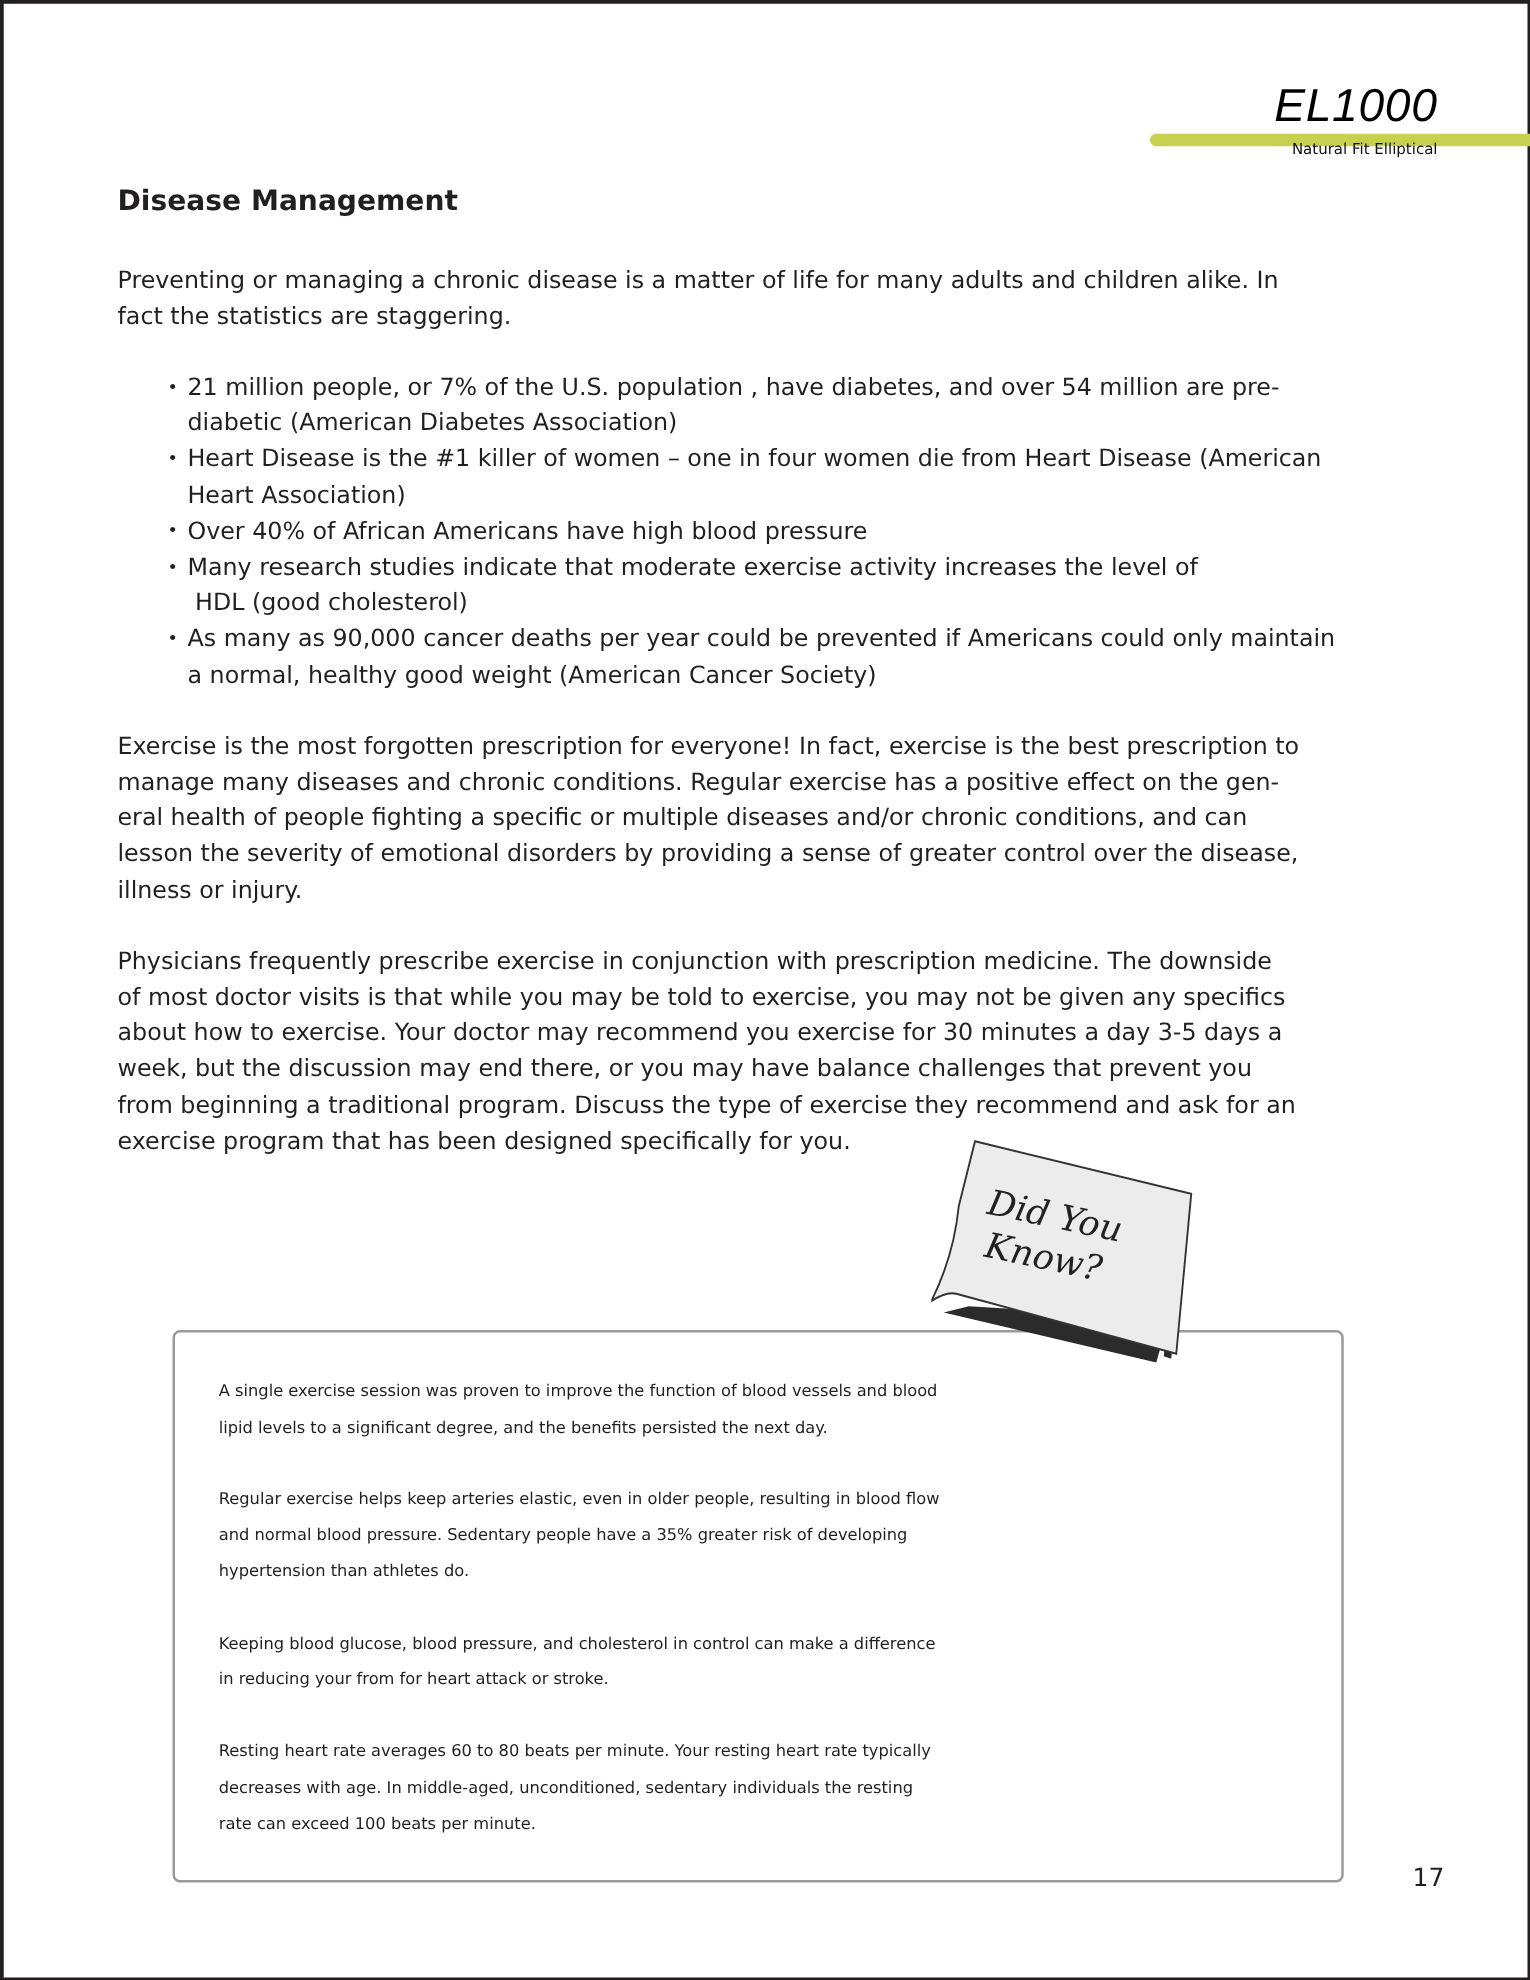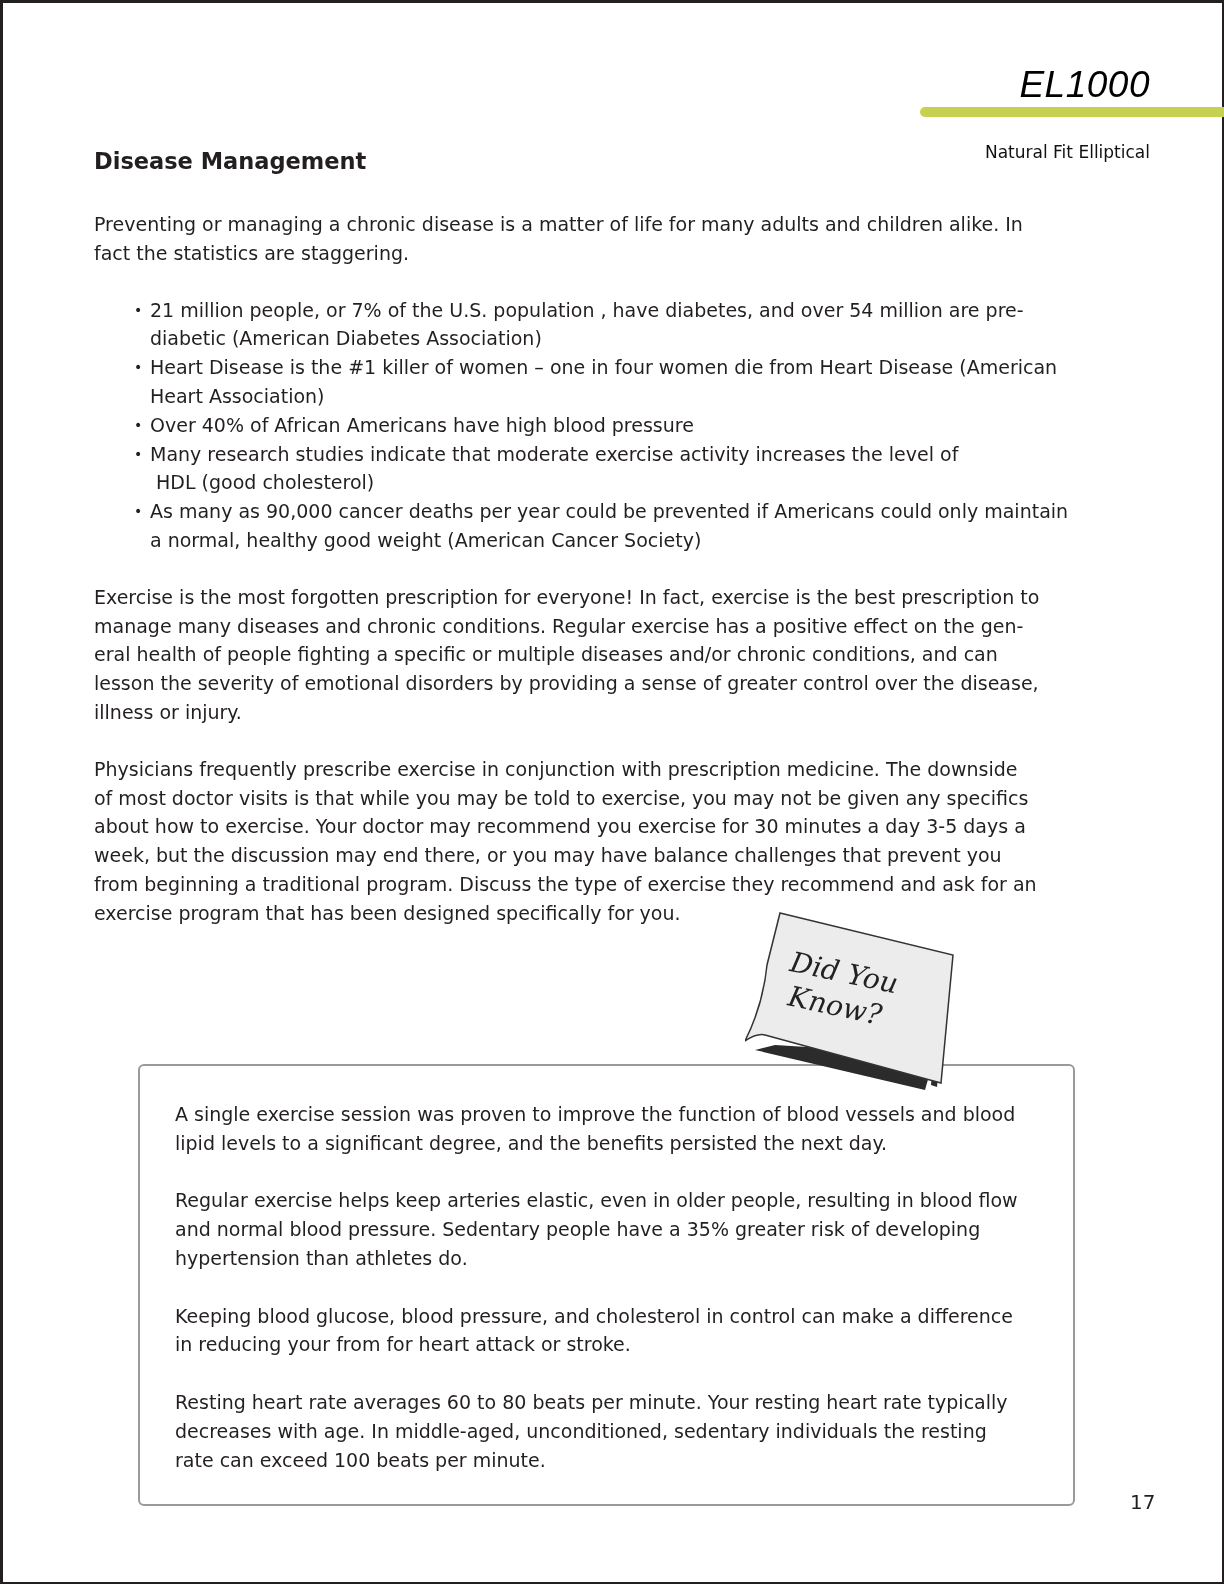--- a/index.html
+++ b/index.html
@@ -5,35 +5,35 @@
   html, body { margin: 0; padding: 0; background: #ffffff; }
   body { width: 1224px; height: 1584px; position: relative; overflow: hidden;
          font-family: "DejaVu Sans", "Liberation Sans", sans-serif; color: #231f20; }
   .page-frame { position: absolute; left: 0; top: 0; width: 1224px; height: 1584px;
                 box-sizing: border-box; border-left: 3px solid #231f20; border-top: 3px solid #231f20;
                 border-right: 2px solid #231f20; border-bottom: 2px solid #231f20; }
   .model-title { position: absolute; right: 74px; top: 64px; font-family: "Liberation Sans", sans-serif;
                  font-style: italic; font-size: 37px; color: #000000; letter-spacing: 0.5px; }
   .accent-bar { position: absolute; left: 920px; top: 107px; width: 304px; height: 10px;
                 background: #c5d14f; border-radius: 5px 0 0 5px; }
-  .subtitle { position: absolute; right: 74px; top: 142px; font-size: 17px; color: #111; }
+  .subtitle { position: absolute; right: 74px; top: 112px; font-size: 12px; color: #111; }
   .content { position: absolute; left: 94px; top: 146px; width: 1000px; }
   h1 { margin: 0; font-size: 22.5px; font-weight: bold; line-height: 30px; color: #231f20; }
   p { margin: 0; font-size: 19px; line-height: 28.8px; }
   .intro { margin-top: 34px; }
   ul.stats { list-style: none; margin: 28px 0 0 0; padding: 0 0 0 40px; }
   ul.stats li { position: relative; padding-left: 16px; font-size: 19px; line-height: 28.8px; }
   ul.stats li .bullet { position: absolute; left: 0; top: 0; font-size: 14px; }
   .para2 { margin-top: 28px; }
   .para3 { margin-top: 28px; }
   .note { position: absolute; left: 745px; top: 905px; width: 220px; height: 190px; }
   .callout { position: absolute; left: 138px; top: 1064px; width: 937px; height: 442px;
              box-sizing: border-box; border: 2px solid #9a9a9a; border-radius: 6px; }
   .callout-body { position: absolute; left: 175px; top: 1100px; width: 890px; }
-  .callout-body p { font-size: 19px; line-height: 28.8px; margin-bottom: 28.8px; }
+  .callout-body p { font-size: 13px; line-height: 28.8px; margin-bottom: 28.8px; }
   .page-number { position: absolute; left: 1130px; top: 1490px; font-size: 20px; color: #231f20; }
 </style>
 </head>
 <body>
 
 <div class="page-frame"></div>
 
 <div class="model-title">EL1000</div>
 <div class="accent-bar"></div>
 <div class="subtitle">Natural Fit Elliptical</div>

